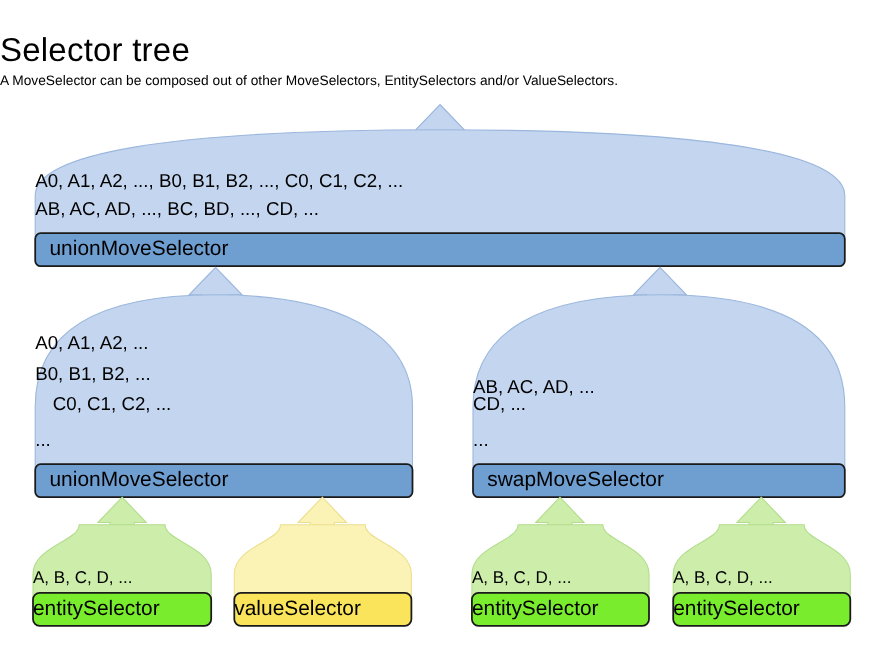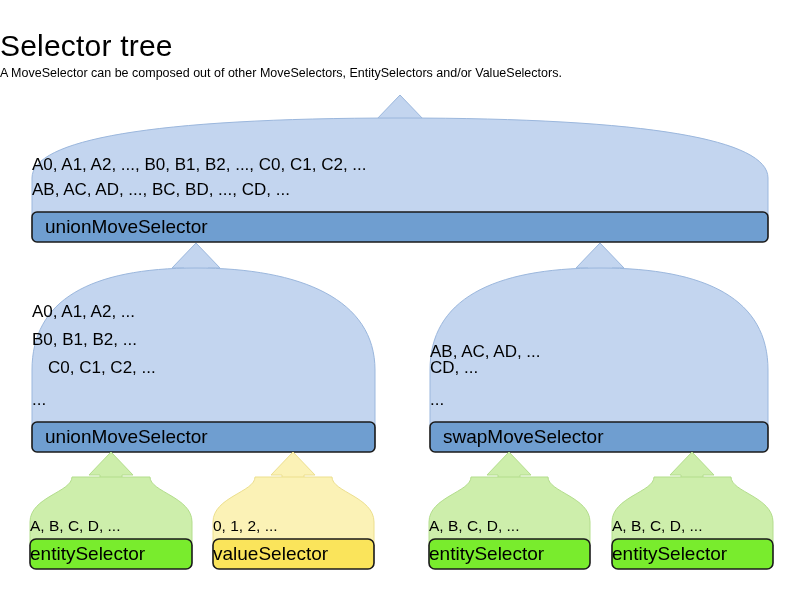--- a/index.html
+++ b/index.html
@@ -142,21 +142,20 @@
   <div class="txt node-label" style="left:32px; top:426px; width:343px;">unionMoveSelector</div>
 
   <div class="txt item-list" style="left:430px; top:302px; width:338px;margin-top:40px;">AB, AC, AD, ...</div>
   <div class="txt item-list" style="left:430px; top:358px; width:338px;">CD, ...</div>
   <div class="txt item-list" style="left:430px; top:390px; width:338px;">...</div>
   <div class="txt node-label" style="left:430px; top:426px; width:338px;">swapMoveSelector</div>
 
   <div class="txt leaf-items" style="left:30px; top:517px; width:162px;">A, B, C, D, ...</div>
   <div class="txt leaf-label" style="left:30px; top:543px; width:162px;">entitySelector</div>
 
-  <div class="txt leaf-items" style="left:213px; top:517px; width:161px;">0, 1, 2, ...</div>
   <div class="txt leaf-label" style="left:213px; top:543px; width:161px;">valueSelector</div>
 
   <div class="txt leaf-items" style="left:429px; top:517px; width:161px;">A, B, C, D, ...</div>
   <div class="txt leaf-label" style="left:429px; top:543px; width:161px;">entitySelector</div>
 
   <div class="txt leaf-items" style="left:612px; top:517px; width:161px;">A, B, C, D, ...</div>
   <div class="txt leaf-label" style="left:612px; top:543px; width:161px;">entitySelector</div>
 
 </div>
 

